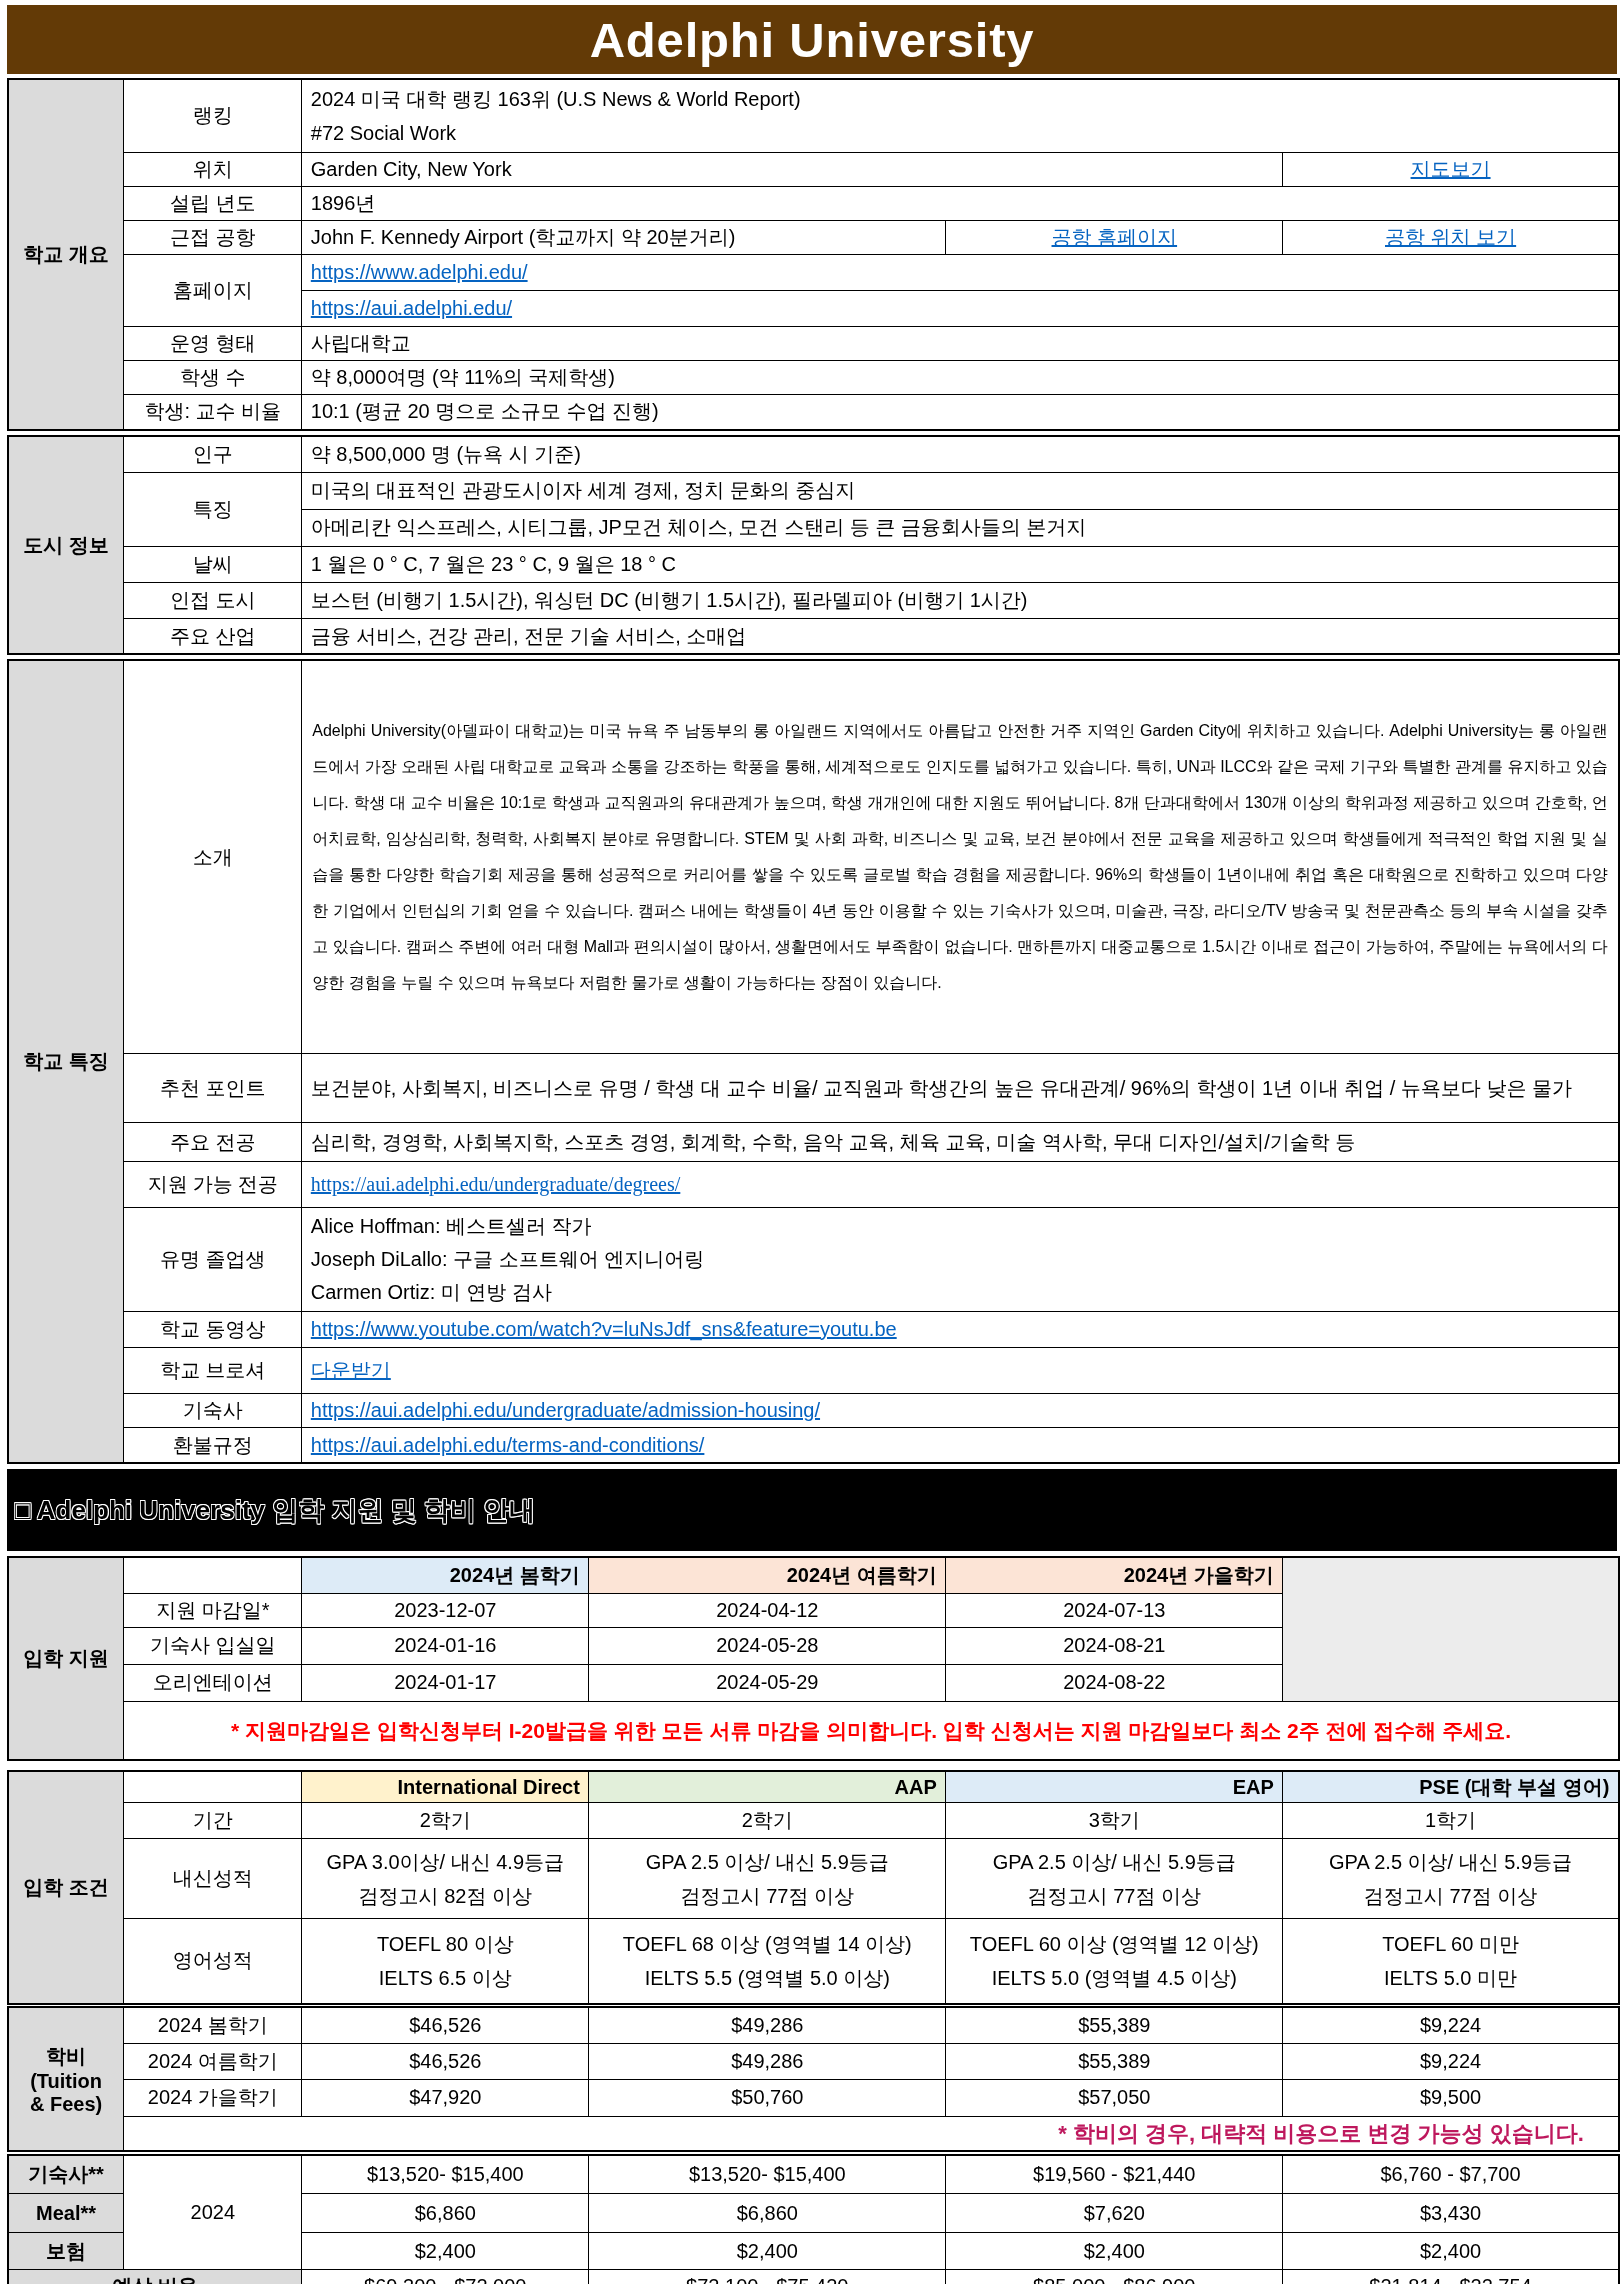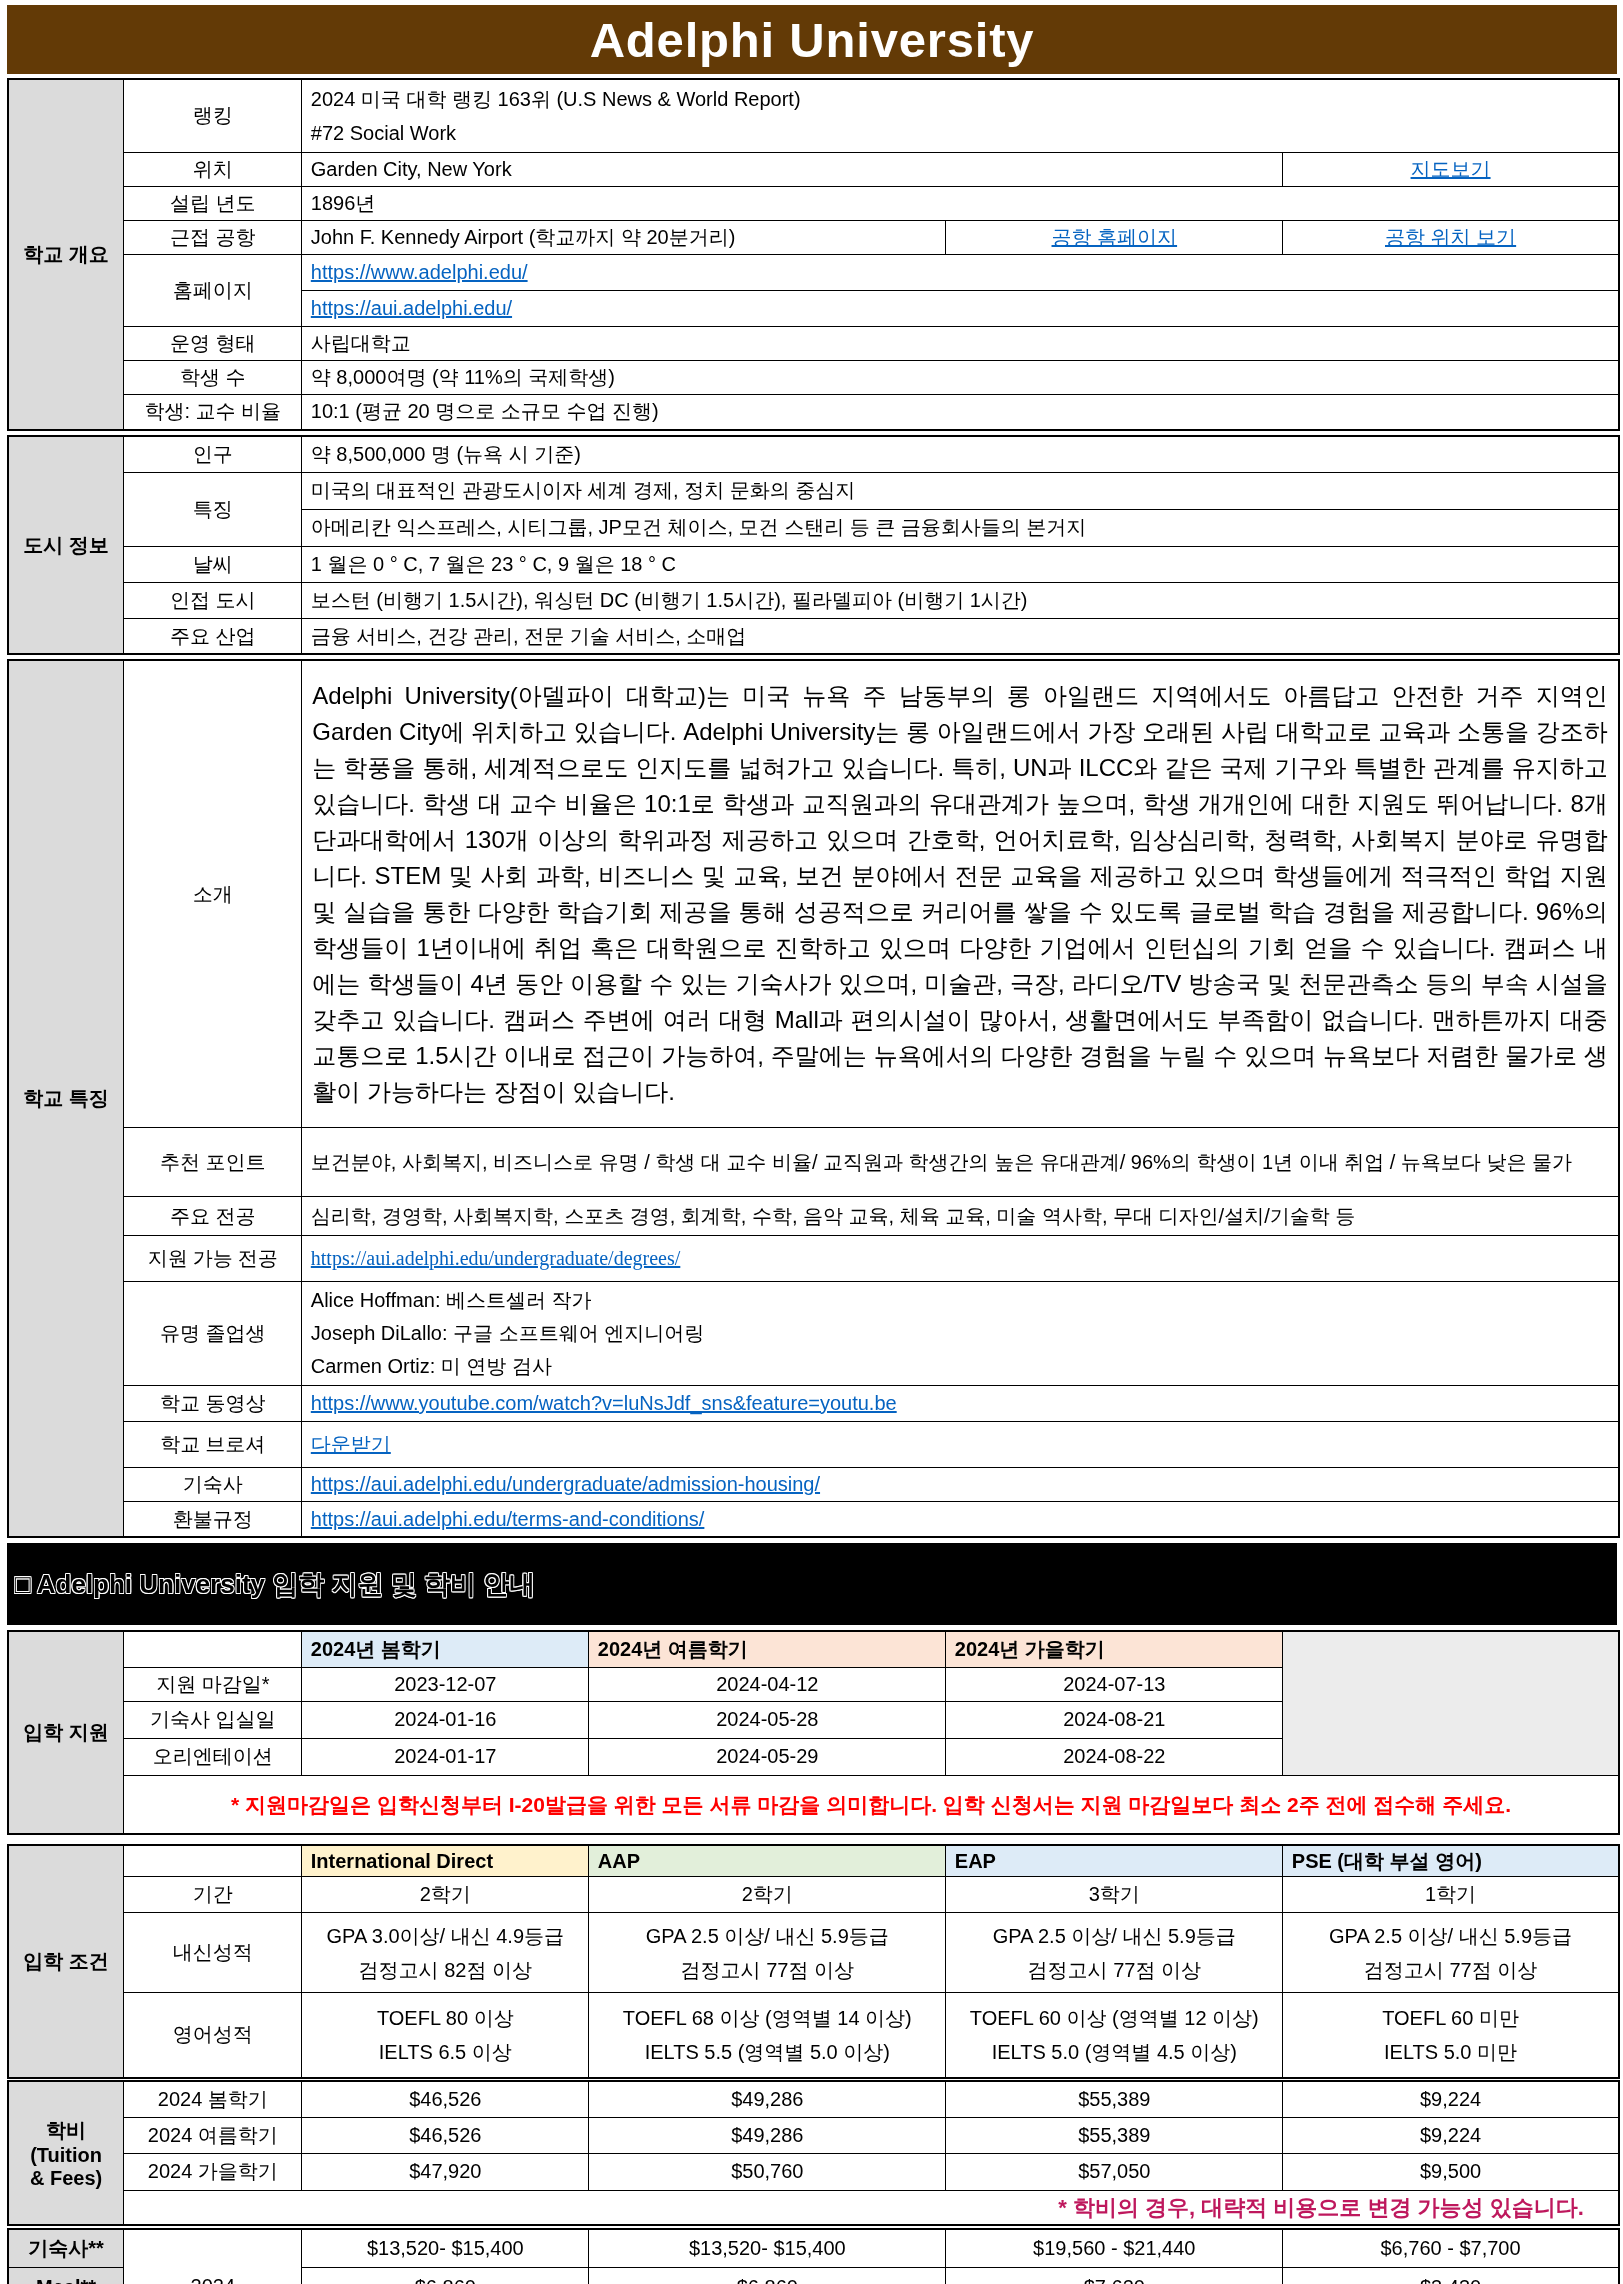--- a/index.html
+++ b/index.html
@@ -12,23 +12,23 @@
   td.sec{background:#DBDBDB;font-weight:bold;text-align:center;padding:1.7px 3.4px;}
   td.lbl{text-align:center;padding:1.7px 3.4px;}
   td.val{text-align:left;}
   td.c{text-align:center;}
   td.thin{border-bottom-width:0.8px;}
   td.thint{border-top-width:0.8px;}
   a.link{color:#0563C1;text-decoration:underline;cursor:pointer;}
   .r40{height:34px;} .r42{height:36px;} .r44{height:37px;} .r46{height:39px;}
   .r54{height:46px;font-family:Liberation Serif, serif;} .r82{height:69px;} .r84{height:71px;} .r95{height:80px;} .r100{height:85px;}
   .r118{height:100px;}
-  td.para{line-height:36px;text-align:justify;padding:17px 10px;font-size:24px;height:382px;}
+  td.para{line-height:36px;text-align:justify;padding:5px 10px;font-size:16px;height:382px;}
   .two{line-height:34px;}
-  .hdr{font-weight:bold;text-align:left;}
+  .hdr{font-weight:bold;text-align:right;}
   .hblue{background:#DDEBF7;} .hpeach{background:#FCE4D6;} .hyellow{background:#FFF2CC;} .hgreen{background:#E2EFDA;margin-top:39px;}
   .gray{background:#ECECEC;}
   .note-red{color:#FF0000;font-weight:bold;text-align:center;font-size:21px;}
   .note-red2{color:#be185d;font-weight:bold;text-align:right;font-size:22px;padding-right:34px;}
   .divider{background:#000;height:82px;margin:5px 0 5px 0;display:flex;align-items:center;padding-left:8px;}
   .divider .dv{color:#000;font-weight:bold;font-size:26px;
     text-shadow:-0.8px -0.8px 0 #fff,0.8px -0.8px 0 #fff,-0.8px 0.8px 0 #fff,0.8px 0.8px 0 #fff,0 -0.8px 0 #fff,0 0.8px 0 #fff,-0.8px 0 0 #fff,0.8px 0 0 #fff;}
   .pre{white-space:pre-line;}
   .cell2line{text-align:center;line-height:34px;}
 </style>

